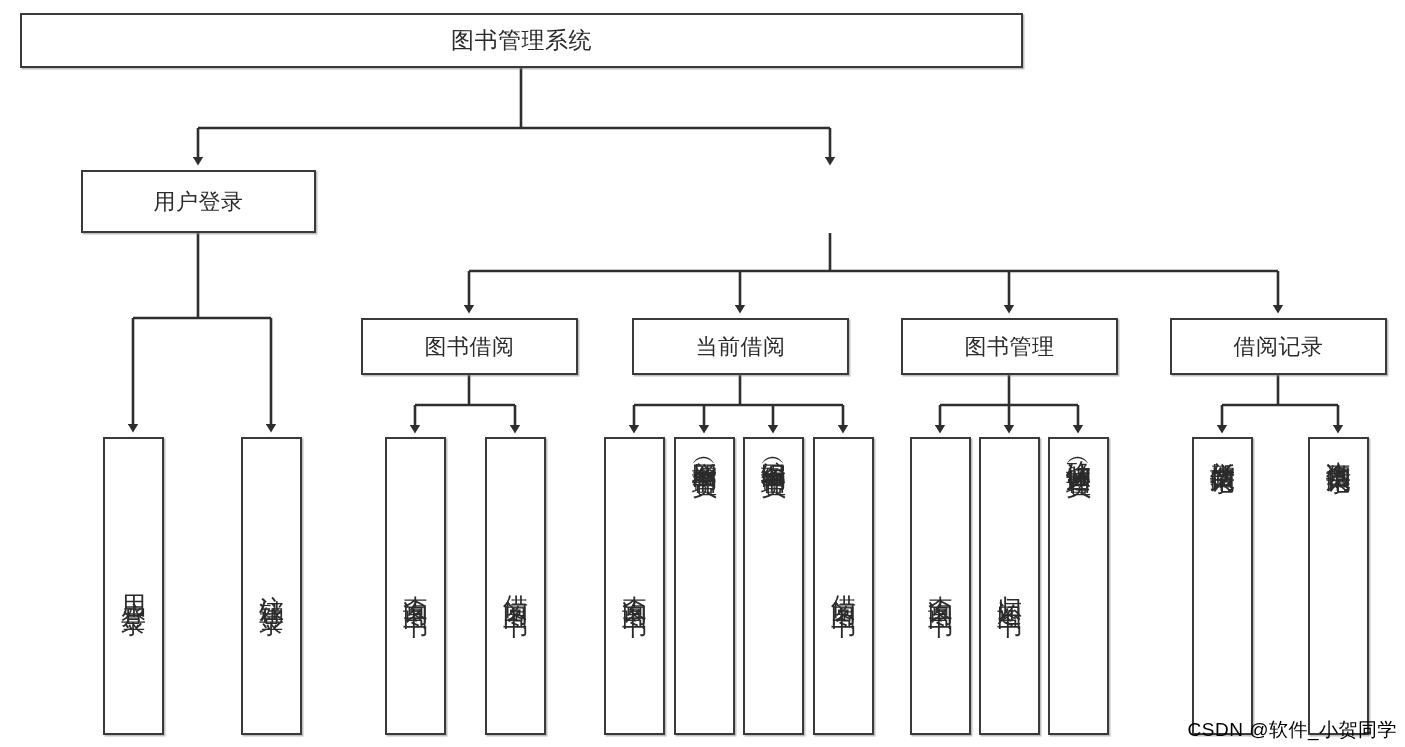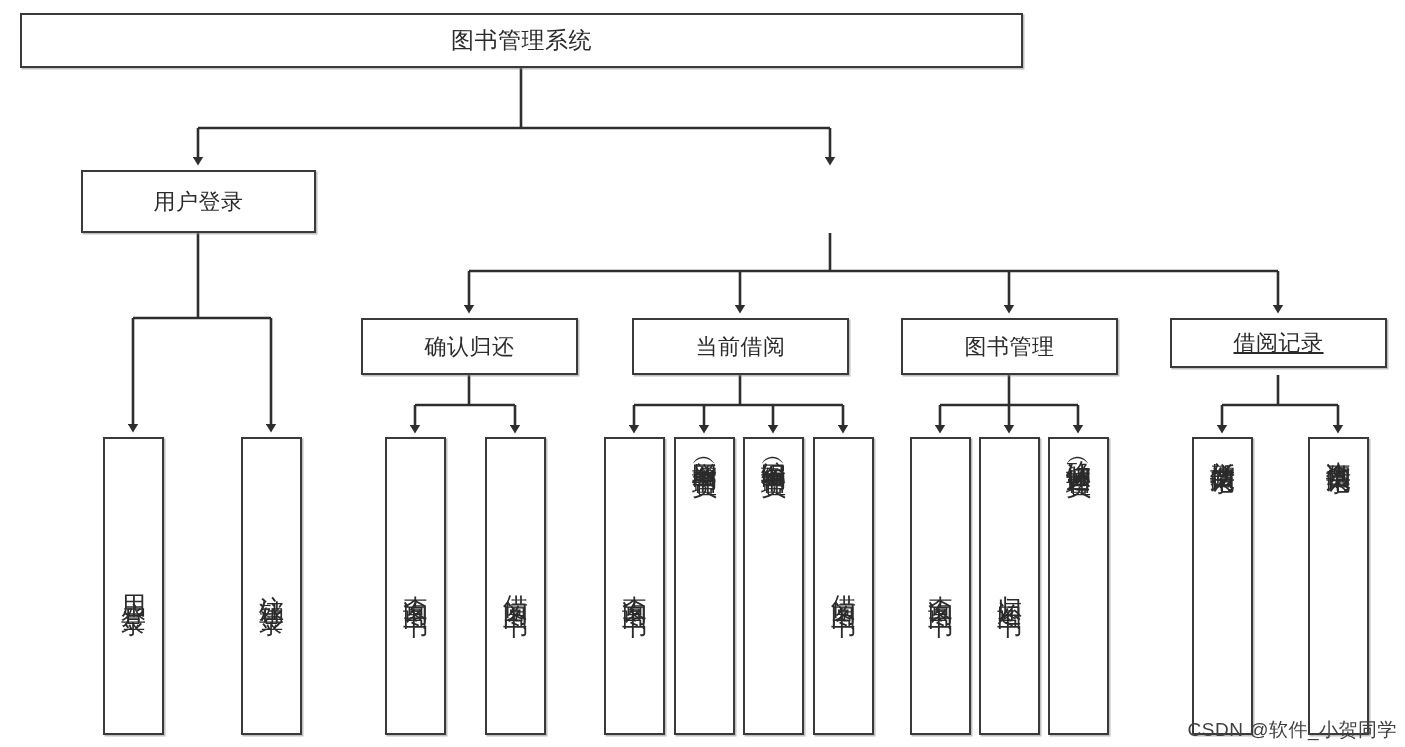--- a/index.html
+++ b/index.html
@@ -62,21 +62,21 @@
   }
   .node.vert.pad-mid {
     align-items: center;
   }
   .node.root .label { font-size: 23px; }
   .watermark {
     position: absolute;
     right: 8px;
     bottom: 4px;
     font-size: 19px;
-    color: #404040;
+    color: #000000;
     white-space: nowrap;
     letter-spacing: 0.5px;
   }
 </style>
 </head>
 <body>
 
 <div id="canvas">
 
   <svg class="wires" viewBox="0 0 1405 747" xmlns="http://www.w3.org/2000/svg">
@@ -131,29 +131,29 @@
 
   <div class="node horiz root" style="left:20px; top:13px; width:1003px; height:55px;">
     <span class="label">图书管理系统</span>
   </div>
 
   <div class="node horiz" style="left:81px; top:170px; width:235px; height:63px;">
     <span class="label">用户登录</span>
   </div>
 
   <div class="node horiz" style="left:361px; top:318px; width:217px; height:57px;">
-    <span class="label">确认归还</span>
+    <span class="label">图书借阅</span>
   </div>
   <div class="node horiz" style="left:632px; top:318px; width:217px; height:57px;">
     <span class="label">当前借阅</span>
   </div>
   <div class="node horiz" style="left:901px; top:318px; width:217px; height:57px;">
     <span class="label">图书管理</span>
   </div>
-  <div class="node horiz" style="left:1170px; top:318px; width:217px; height:50px;text-decoration:underline;">
+  <div class="node horiz" style="left:1170px; top:318px; width:217px; height:57px;">
     <span class="label">借阅记录</span>
   </div>
 
   <div class="node vert pad-mid" style="left:103px; top:437px; width:61px; height:298px;">
     <span class="label">用户登录</span>
   </div>
   <div class="node vert pad-mid" style="left:241px; top:437px; width:61px; height:298px;">
     <span class="label">注销登录</span>
   </div>
 

